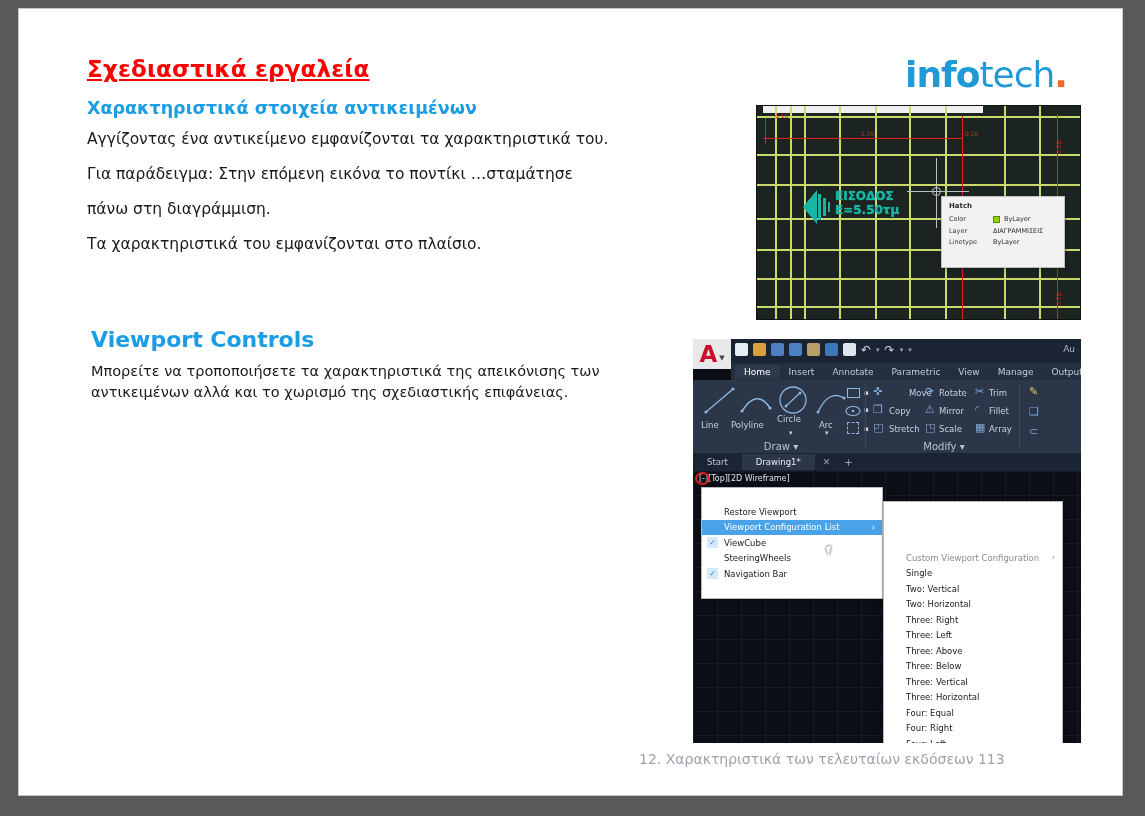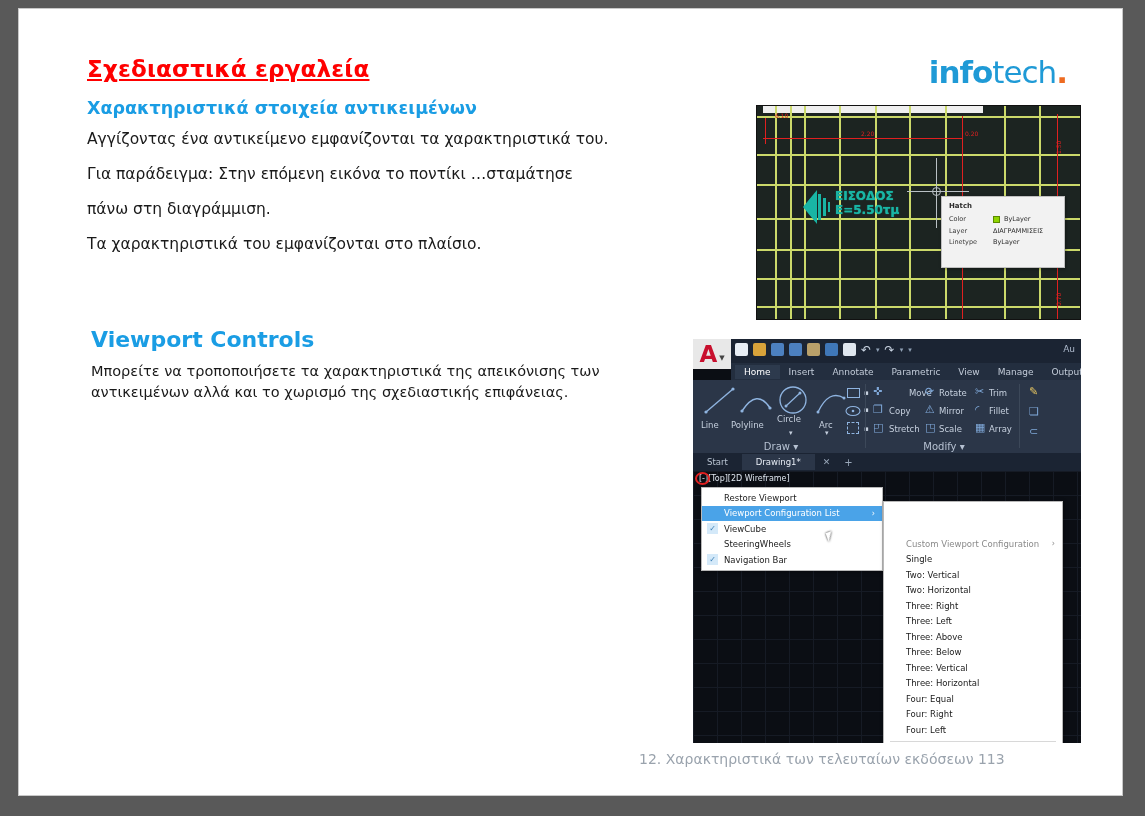--- a/index.html
+++ b/index.html
@@ -46,21 +46,21 @@
     white-space: nowrap;
   }
   .para2 {
     position: absolute; left: 72px; top: 352px; width: 580px;
     color: #1a1a1a; font-size: 14.5px; line-height: 1.42;
   }
 
   
   .logo {
     position: absolute; right: 55px; top: 48px;
-    font-size: 31px; line-height: 1; letter-spacing: -1px;
+    font-size: 36px; line-height: 1; letter-spacing: -1px;
     white-space: nowrap;
   }
   .logo .info { color: #1f9ad6; font-weight: bold; }
   .logo .tech { color: #1f9ad6; font-weight: normal; }
   .logo .dot  { color: #ee6b21; font-weight: bold; }
 
   
   .cad {
     position: absolute; left: 737px; top: 96px;
     width: 325px; height: 215px;
@@ -195,21 +195,21 @@
   .redcircle {
     position: absolute; left: 2px; top: 1px;
     width: 15px; height: 13px;
     border: 2px solid #e02020; border-radius: 50%;
   }
 
   
   .ctxmenu {
     position: absolute; background: #ffffff;
     border: 1px solid #b8b8b8; box-shadow: 1px 1px 4px rgba(0,0,0,.4);
-    font-size: 8.5px; color: #1a1a1a; padding: 2px 0;
+    font-size: 8.5px; color: #1a1a1a; padding: 16px 0;
   }
   .menu1 { left: 8px; top: 16px; width: 182px; }
   .menu2 { left: 190px; top: 30px; width: 180px; }
   .mi {
     position: relative; display: flex; align-items: center;
     height: 15.5px; padding-left: 22px; padding-right: 8px;
     white-space: nowrap;
   }
   .mi.hl { background: #4aa3e8; color: #ffffff; }
   .mi.dim { color: #8a8a8a; margin-top: 32px; }

